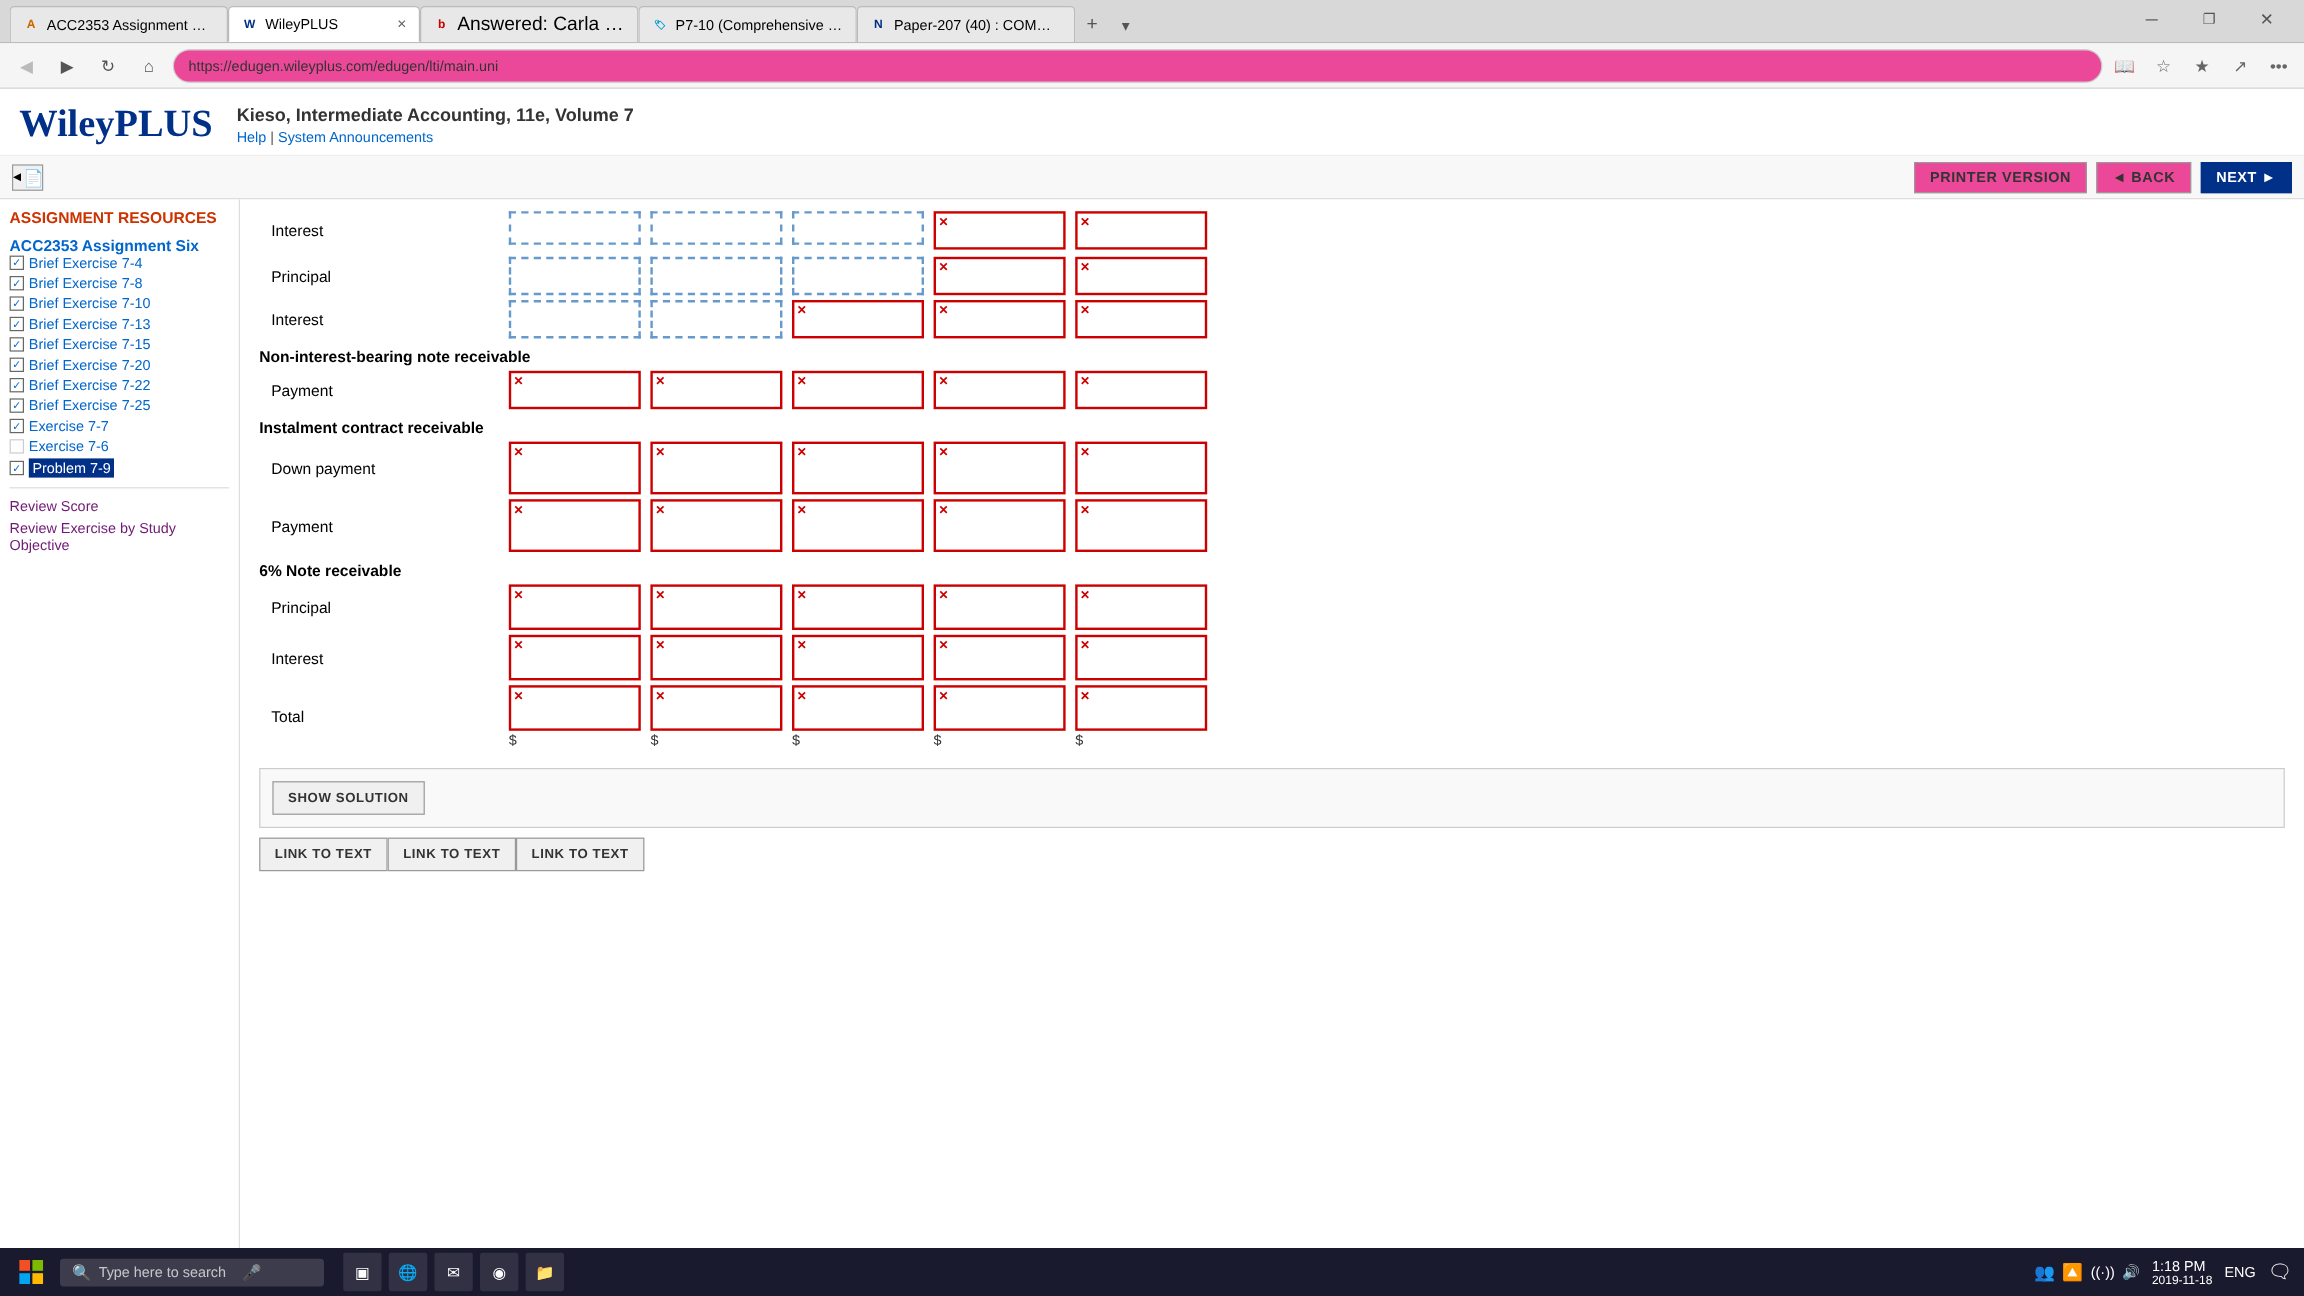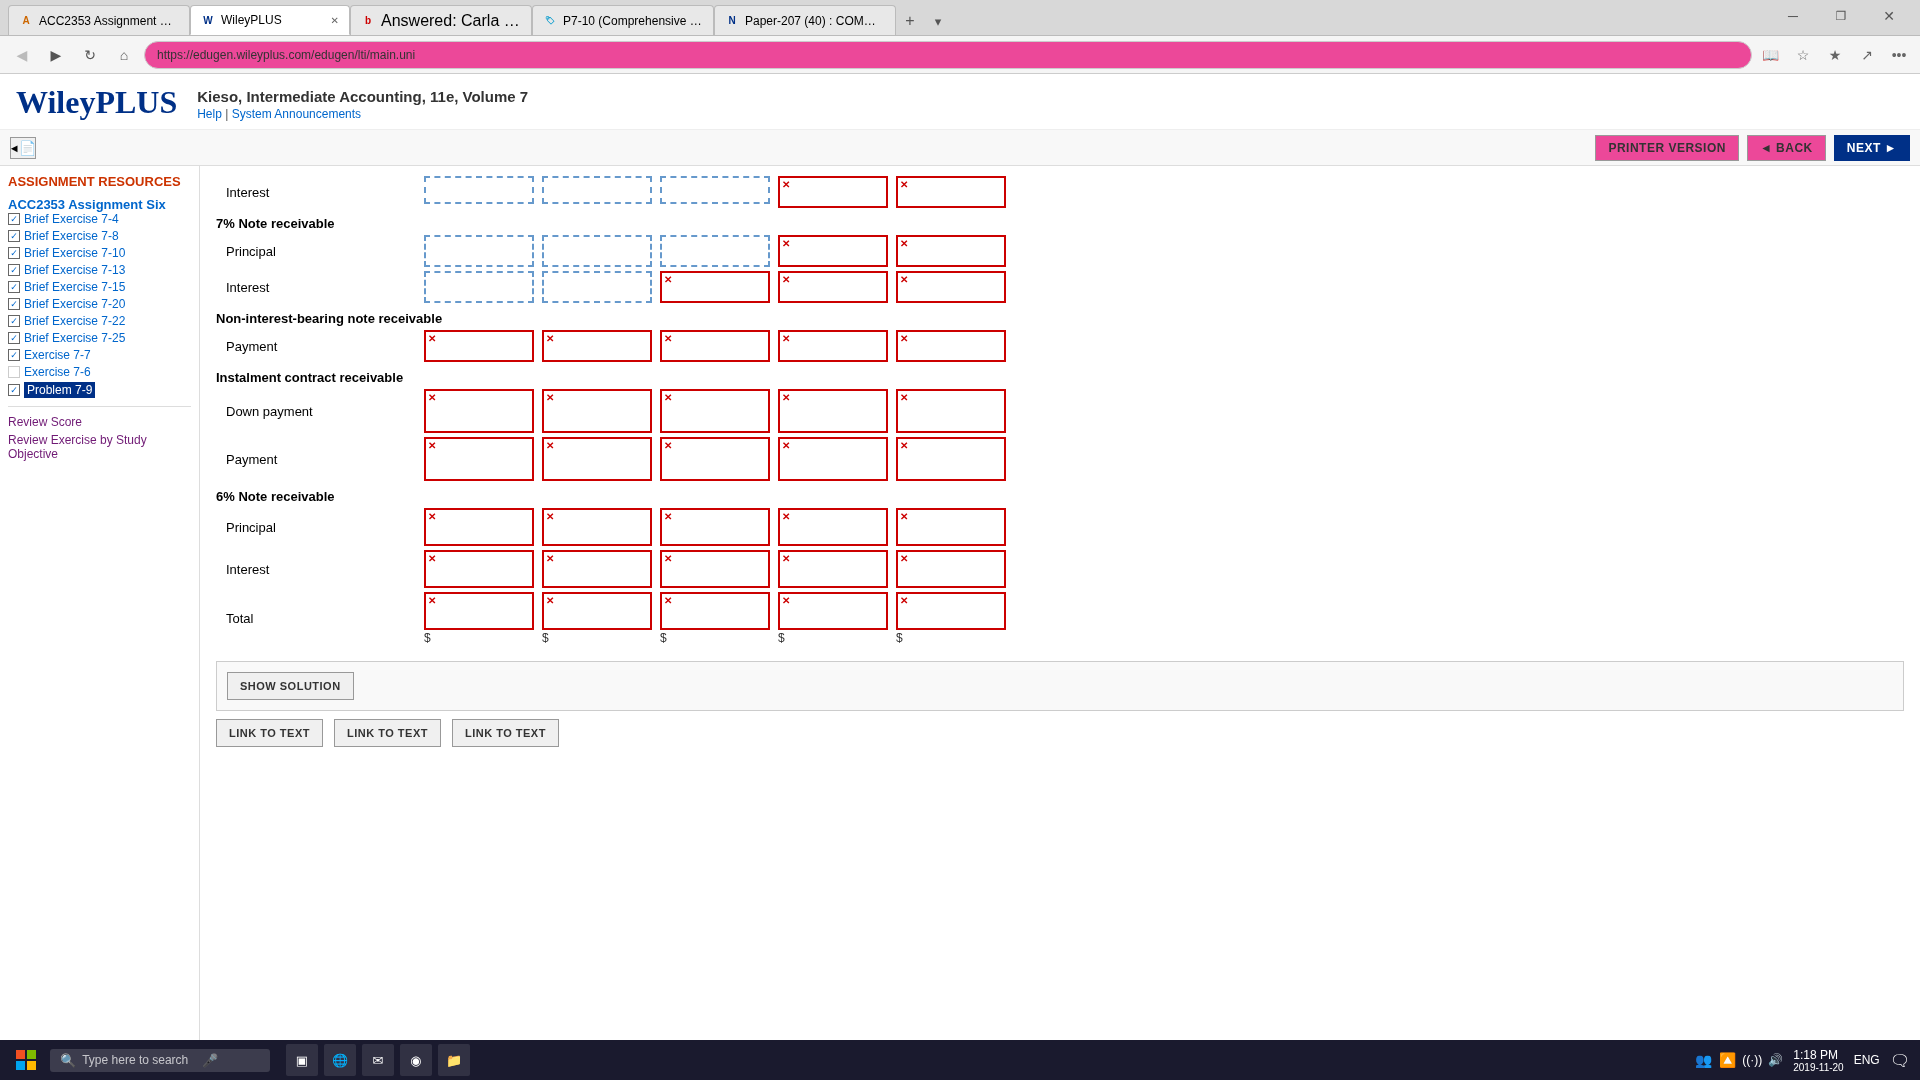--- a/index.html
+++ b/index.html
@@ -238,21 +238,20 @@
             <div class="input-dashed"></div>
             <div class="input-red">
                 <span class="x-mark">✕</span>
               </div>
             <div class="input-red">
                 <span class="x-mark">✕</span>
               </div>
           </div>
         </div>
 
-        <div class="row-section-header">7% Note receivable</div>
 
         <div class="data-row">
           <div class="row-label">Principal</div>
           <div style="display:flex; gap:8px;">
             <div style="display:flex; flex-direction:column; gap:3px;">
               <div class="input-dashed" style="height:32px; width:110px;"></div>
             </div>
             <div class="input-dashed" style="height:32px; width:110px;"></div>
             <div class="input-dashed" style="height:32px; width:110px;"></div>
             <div class="input-red" style="height:32px; width:110px;">
@@ -424,21 +423,21 @@
                   <span class="x-mark">✕</span>
                 </div>
               <div style="font-size:12px; color:#333; margin-top:1px;">$</div>
             </div>
           </div>
         </div>
 
         <div style="margin-top:16px; padding: 10px; border: 1px solid #ccc; background:#f9f9f9;">
           <button class="btn-bottom">SHOW SOLUTION</button>
         </div>
-        <div style="margin-top:8px; display:flex; gap:11px;">
+        <div style="margin-top:8px; display:flex; gap:0;">
           <button class="btn-bottom">LINK TO TEXT</button>
           <button class="btn-bottom">LINK TO TEXT</button>
           <button class="btn-bottom">LINK TO TEXT</button>
         </div>
 
       </div>
 
     </div>
   </div>
 
@@ -469,18 +468,18 @@
   </div>
   <div class="taskbar-right">
     <div style="display:flex; align-items:center; gap:6px;">
       <span style="font-size:14px;">👥</span>
       <span style="font-size:14px;">🔼</span>
       <span style="font-size:12px;">((·))</span>
       <span style="font-size:12px;">🔊</span>
     </div>
     <div>
       <div>1:18 PM</div>
-      <div style="font-size:10px;">2019-11-20</div>
+      <div style="font-size:10px;">2019-11-18</div>
     </div>
     <span>ENG</span>
     <span style="font-size:16px;">🗨</span>
   </div>
 </div>
 
 </body></html>

